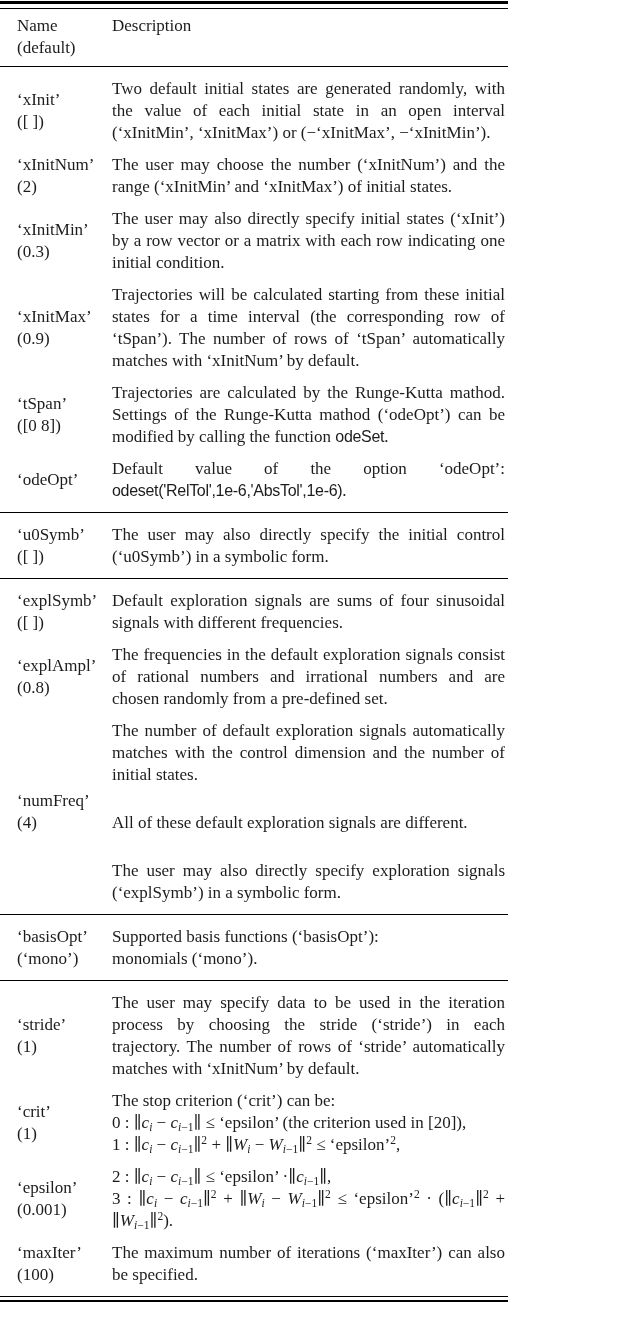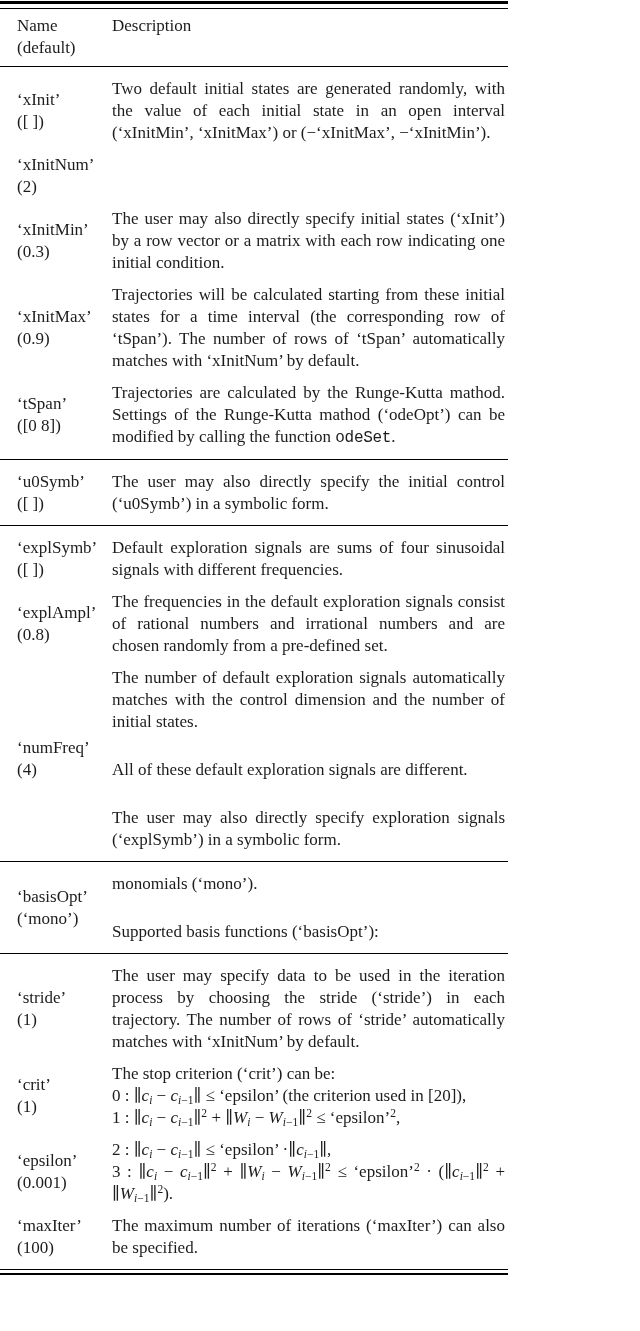--- a/index.html
+++ b/index.html
@@ -16,21 +16,21 @@
   .rule-gap-sm{height:3px;}
   .header-row{display:flex;padding:6px 0 7px 0;}
   .row{display:flex;margin-top:10px;align-items:center;}
   .name-col{flex:none;width:95px;padding-left:17px;box-sizing:content-box;}
   .desc-col{flex:1;padding-right:3px;min-width:0;}
   .pname,.pdefault{line-height:22px;white-space:nowrap;}
   .para{text-align:justify;text-justify:inter-word;margin:0;}
   .para + .para{margin-top:26px;}
   .para + .para.tight{margin-top:0;}
   code{
-    font-family:Liberation Mono, monospace;
+    font-family:Liberation Sans, sans-serif;
     font-size:16px;letter-spacing:-0.3px;
   }
   .nowrap{white-space:nowrap;}
   sub,sup{font-size:68%;line-height:0;}
   sub{vertical-align:-0.25em;}
   sup{vertical-align:0.55em;}
   i{font-style:italic;}
   .section{border-top:1.5px solid #000;padding:1px 0 10px 0;}
   .section:first-of-type{border-top:1.3px solid #000;}
 </style>
@@ -63,20 +63,23 @@
       <div class="desc-col">
         <div class="para">Two default initial states are generated randomly, with the value of each initial state in an open interval (‘xInitMin’, ‘xInitMax’) or (−‘xInitMax’, −‘xInitMin’).</div>
       </div>
     </div>
 
     <div class="row">
       <div class="name-col">
         <div class="pname">‘xInitNum’</div>
         <div class="pdefault">(2)</div>
       </div>
+      <div class="desc-col">
+        <div class="para">The user may choose the number (‘xInitNum’) and the range (‘xInitMin’ and ‘xInitMax’) of initial states.</div>
+      </div>
     </div>
 
     <div class="row">
       <div class="name-col">
         <div class="pname">‘xInitMin’</div>
         <div class="pdefault">(0.3)</div>
       </div>
       <div class="desc-col">
         <div class="para">The user may also directly specify initial states (‘xInit’) by a row vector or a matrix with each row indicating one initial condition.</div>
       </div>
@@ -95,20 +98,29 @@
     <div class="row">
       <div class="name-col">
         <div class="pname">‘tSpan’</div>
         <div class="pdefault">([0  8])</div>
       </div>
       <div class="desc-col">
         <div class="para">Trajectories are calculated by the Runge-Kutta mathod. Settings of the Runge-Kutta mathod (‘odeOpt’) can be modified by calling the function <code>odeSet</code>.</div>
       </div>
     </div>
 
+    <div class="row">
+      <div class="name-col">
+        <div class="pname">‘odeOpt’</div>
+        <div class="pdefault"></div>
+      </div>
+      <div class="desc-col">
+        <div class="para">Default value of the option ‘odeOpt’: <code class="nowrap">odeset('RelTol',1e-6,'AbsTol',1e-6)</code>.</div>
+      </div>
+    </div>
 
   </div>
 
   <div class="section">
     <div class="row">
       <div class="name-col">
         <div class="pname">‘u0Symb’</div>
         <div class="pdefault">([ ])</div>
       </div>
       <div class="desc-col">
@@ -153,22 +165,22 @@
 
   </div>
 
   <div class="section">
     <div class="row">
       <div class="name-col">
         <div class="pname">‘basisOpt’</div>
         <div class="pdefault">(‘mono’)</div>
       </div>
       <div class="desc-col">
+        <div class="para">Supported basis functions (‘basisOpt’):</div>
         <div class="para tight">monomials (‘mono’).</div>
-        <div class="para">Supported basis functions (‘basisOpt’):</div>
       </div>
     </div>
   </div>
 
   <div class="section">
 
     <div class="row">
       <div class="name-col">
         <div class="pname">‘stride’</div>
         <div class="pdefault">(1)</div>

